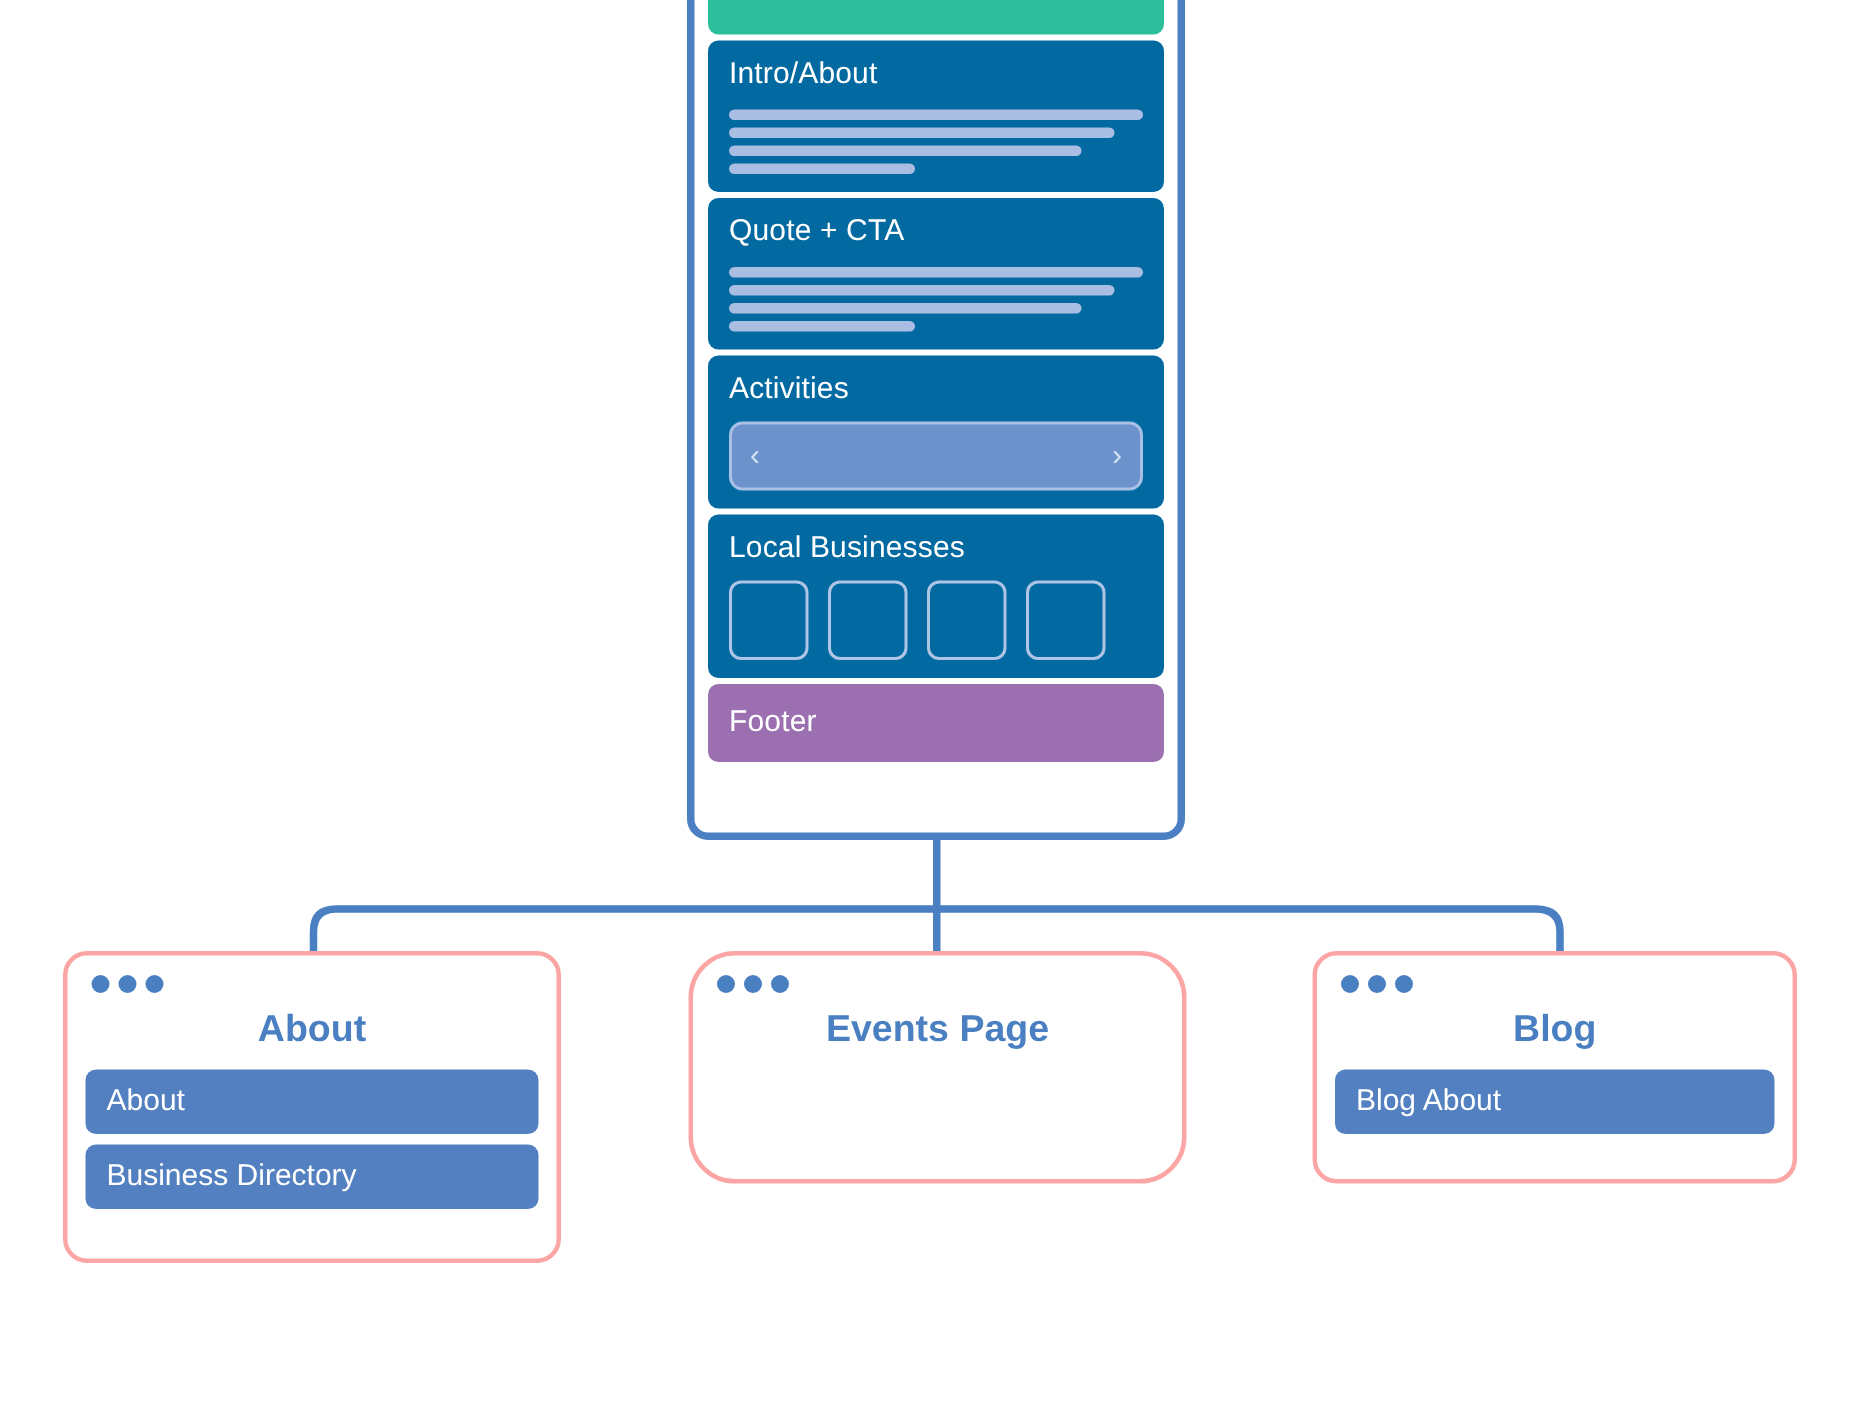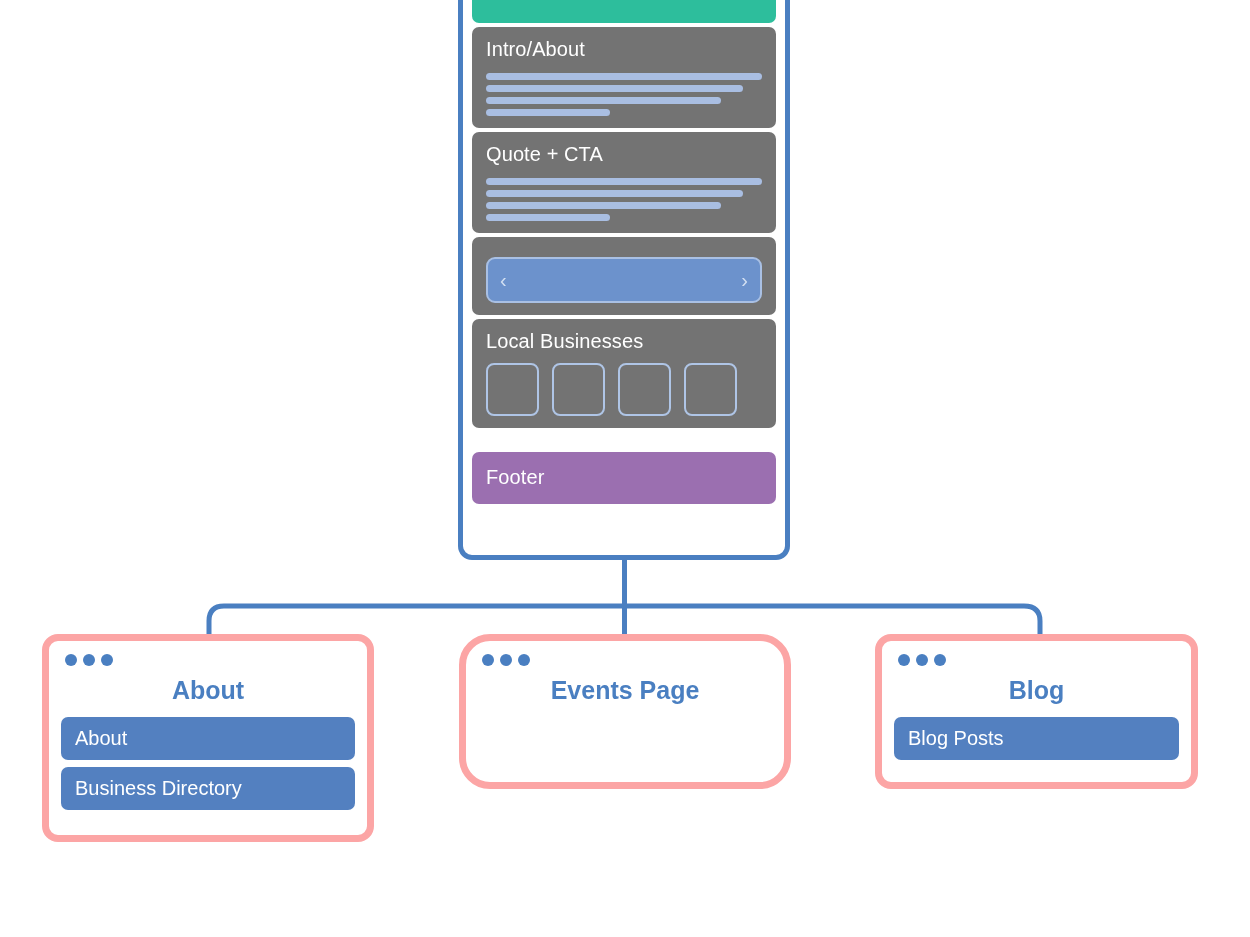--- a/index.html
+++ b/index.html
@@ -28,36 +28,35 @@
     box-sizing: border-box;
     padding: 6px 9px 9px 9px;
     display: flex;
     flex-direction: column;
     gap: 4px;
   }
 
   .section {
     position: relative;
     border-radius: 7px;
-    background: #737373;
+    background: #0369a1;
     padding: 10px 14px 12px 14px;
     box-sizing: border-box;
   }
   .section.header-band {
     background: #2DBE9C;
     height: 72px;
     flex: none;
   }
   .section.footer-band {
     background: #9B6FB0;
     height: 52px;
     flex: none;
     display: flex;
     align-items: center;
-    margin-top: 20px;
   }
 
   .section-title {
     color: #ffffff;
     font-size: 20px;
     line-height: 24px;
     letter-spacing: 0.1px;
     white-space: nowrap;
   }
 
@@ -115,21 +114,21 @@
     left: 0;
     top: 0;
     width: 1250px;
     height: 937px;
     pointer-events: none;
   }
 
   
   .card {
     position: absolute;
-    border: 7px solid #fca5a5;
+    border: 3px solid #fca5a5;
     border-radius: 16px;
     background: #ffffff;
     box-sizing: border-box;
     padding: 10px 12px 14px 12px;
   }
   .card-about  { left: 42px;  top: 634px; width: 332px; height: 208px; }
   .card-events { left: 459px; top: 634px; width: 332px; height: 155px; border-radius: 31px; }
   .card-blog   { left: 875px; top: 634px; width: 323px; height: 155px; }
 
   .dots {
@@ -190,20 +189,21 @@
     <div class="section-title">Quote + CTA</div>
     <div class="lines">
       <div class="line" style="width:100%"></div>
       <div class="line" style="width:93%"></div>
       <div class="line" style="width:85%"></div>
       <div class="line" style="width:45%"></div>
     </div>
   </div>
 
   <div class="section">
+    <div class="section-title">Activities</div>
     <div class="carousel">
       <span class="chev">‹</span>
       <span class="chev">›</span>
     </div>
   </div>
 
   <div class="section">
     <div class="section-title">Local Businesses</div>
     <div class="thumbs">
       <div class="thumb"></div>
@@ -251,15 +251,15 @@
 </div>
 
 <div class="card card-blog">
   <div class="dots">
     <span class="dot"></span>
     <span class="dot"></span>
     <span class="dot"></span>
   </div>
   <div class="card-title">Blog</div>
   <div class="card-items">
-    <div class="card-item">Blog Posts</div>
+    <div class="card-item">Blog About</div>
   </div>
 </div>
 
 </body></html>

